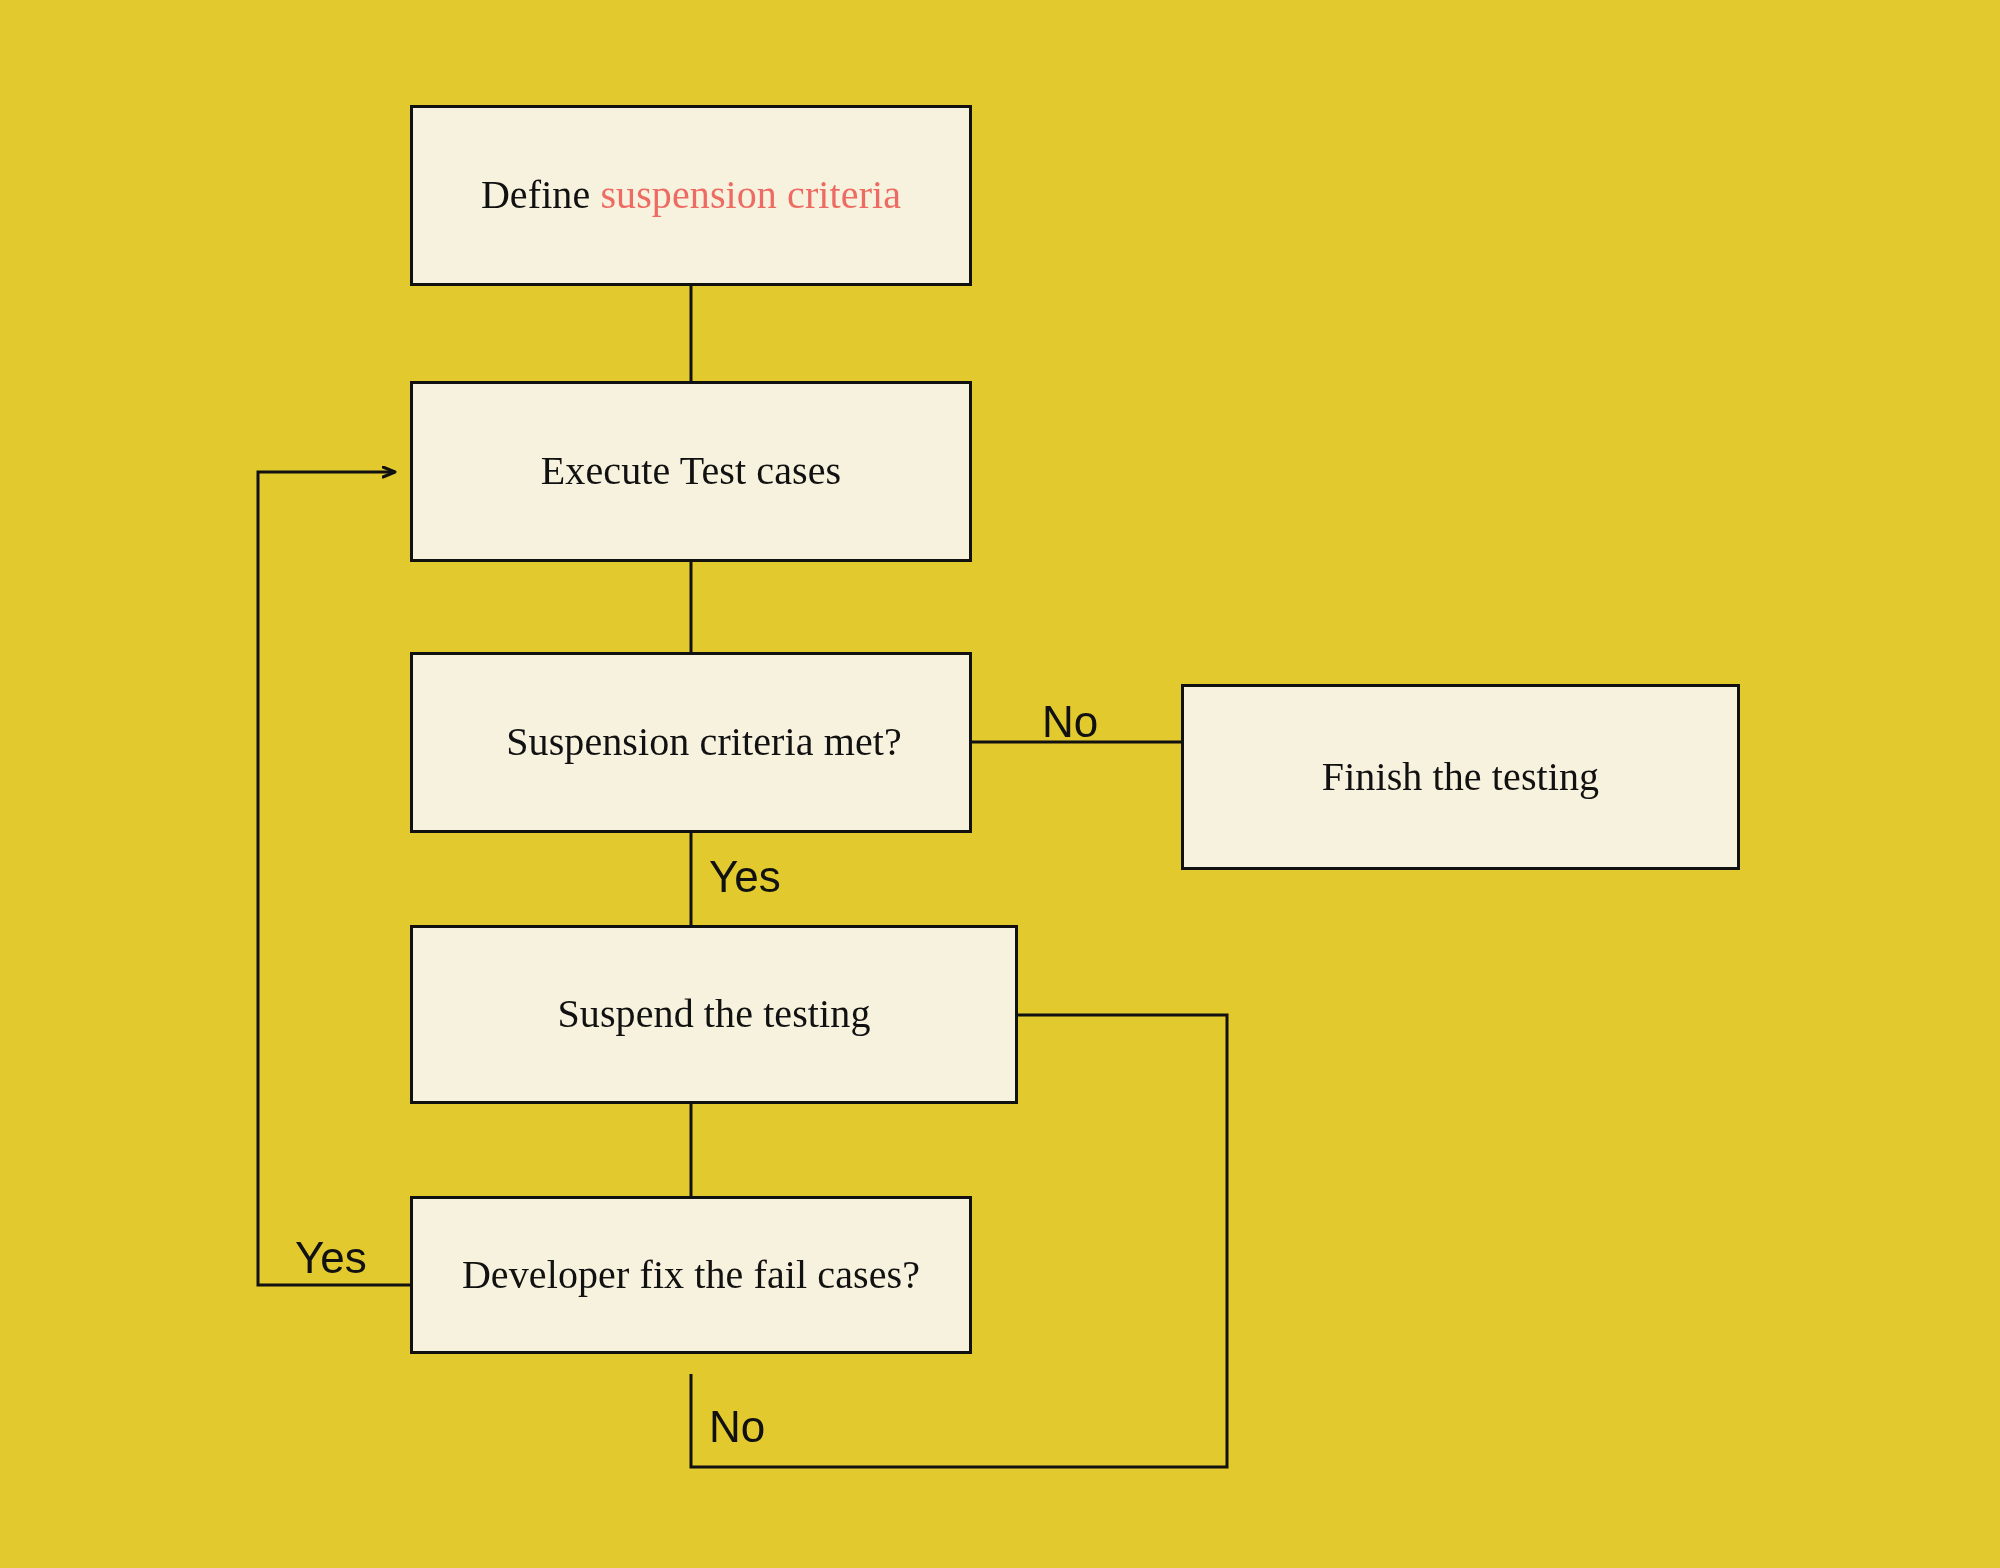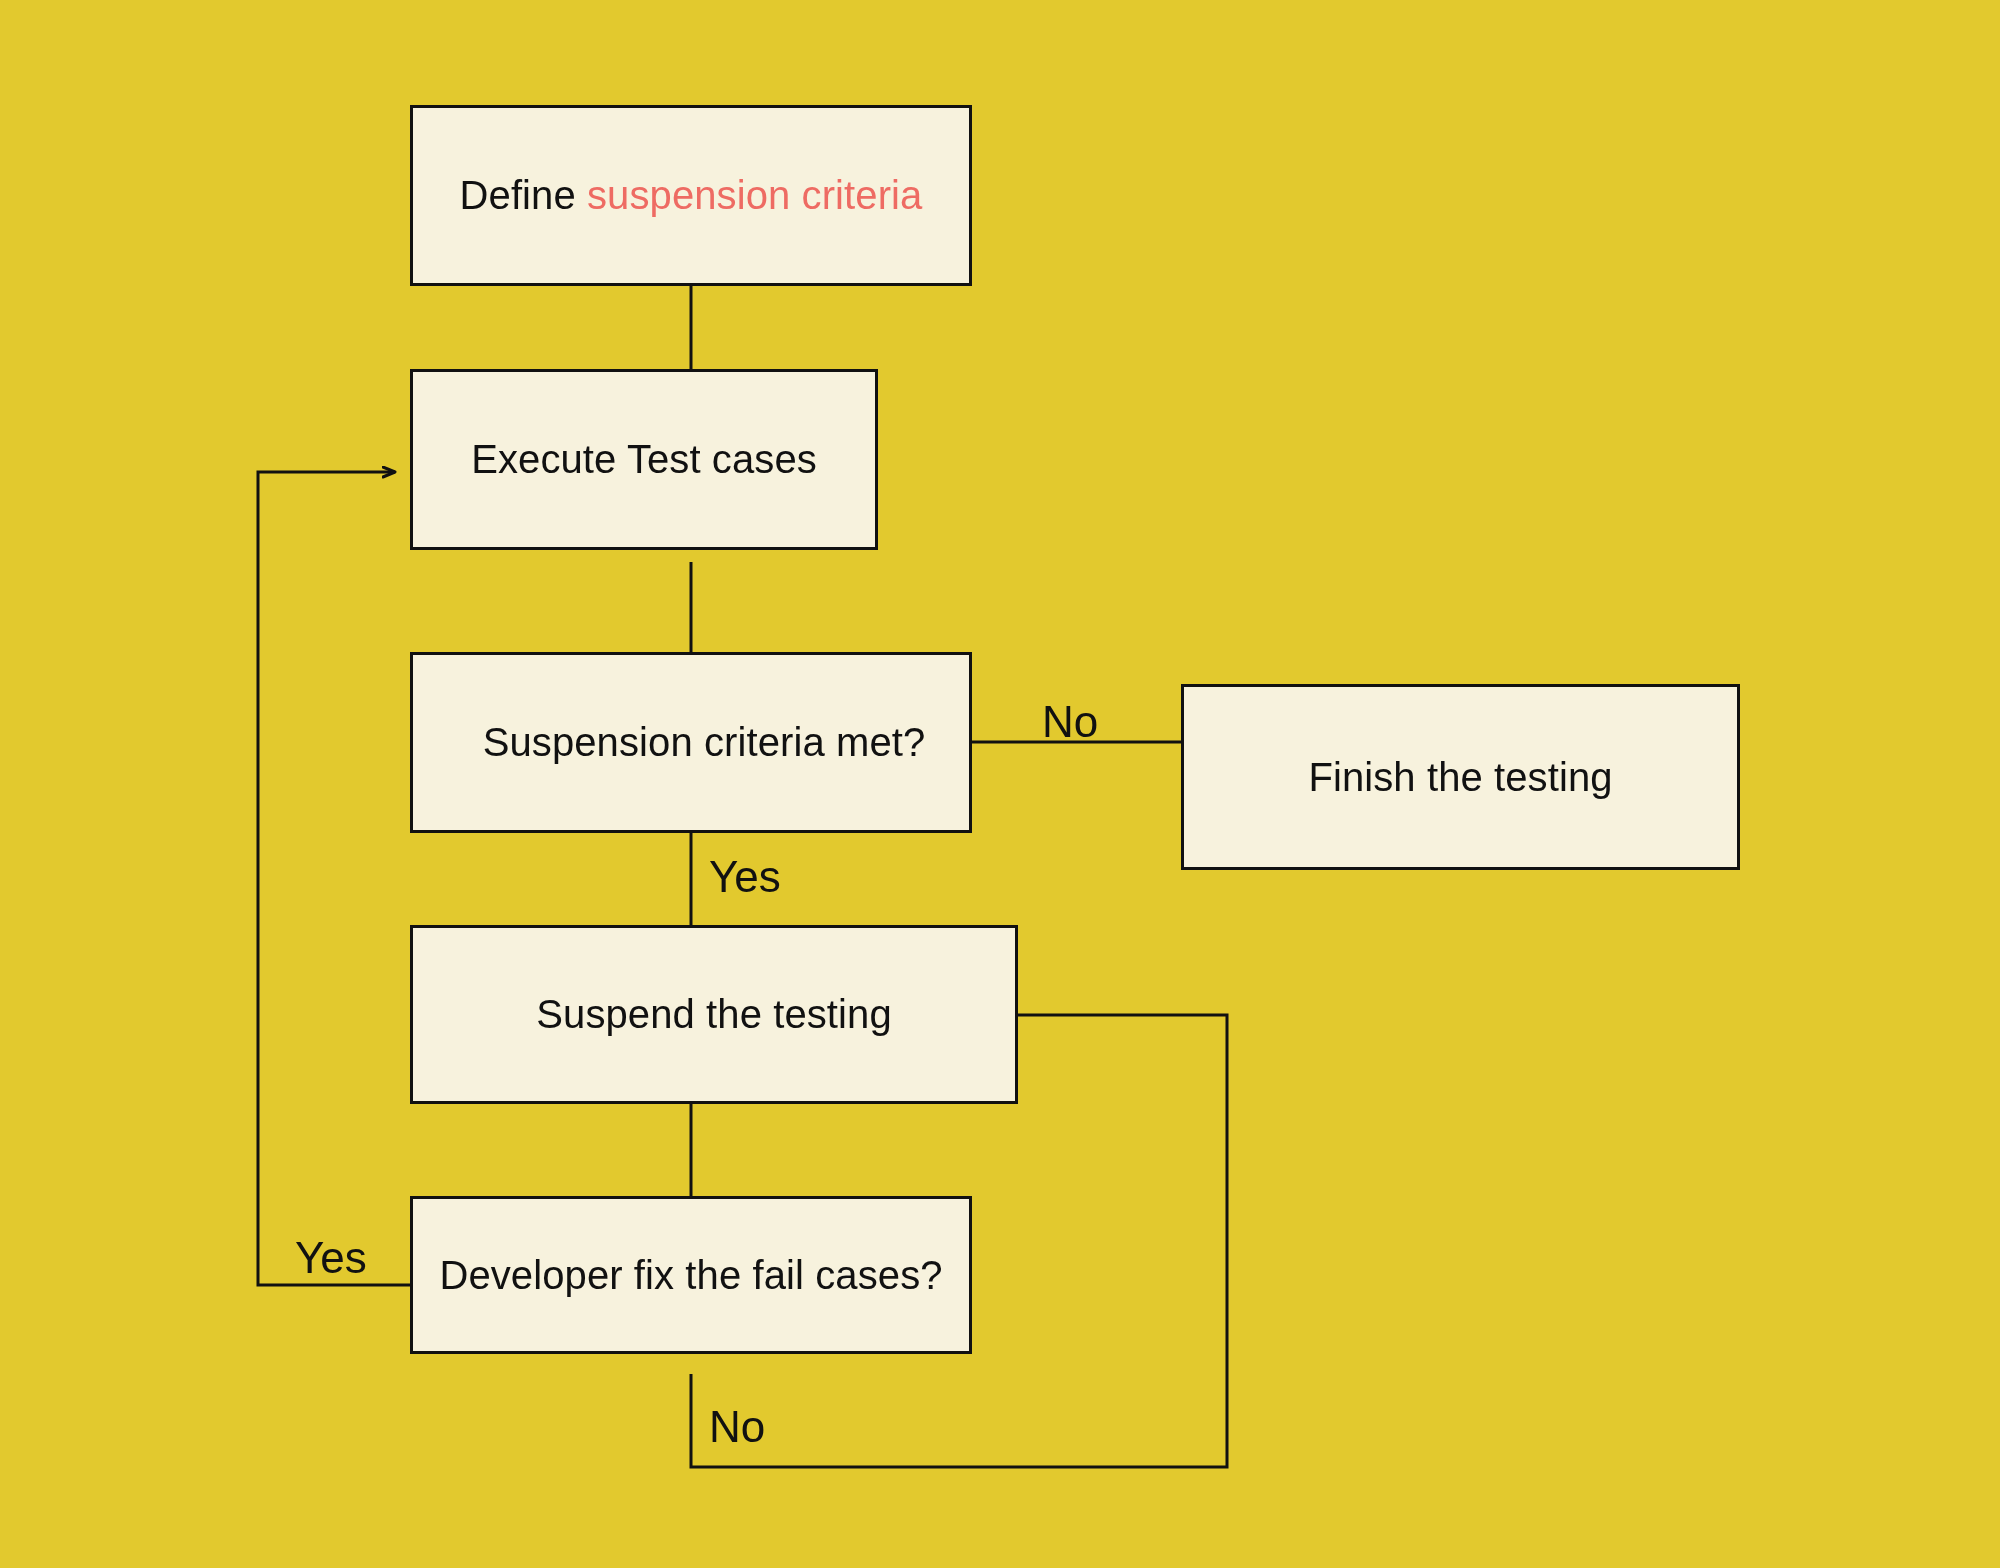--- a/index.html
+++ b/index.html
@@ -33,20 +33,21 @@
     border: 3px solid #111111;
     display: flex;
     align-items: center;
     justify-content: flex-end;
     text-align: center;
     color: #111111;
     font-size: 40px;
     line-height: 1.22;
     letter-spacing: 0.1px;
     padding: 6px 18px;
+    font-family: Liberation Serif, serif;
   }
   .node .txt {
     display: block;
     width: 100%;
   }
   .accent {
     color: #EE6B63;
   }
   .edge-label {
     position: absolute;
@@ -90,21 +91,21 @@
     <path d="M 410 1285 L 258 1285 L 258 472 L 395 472" fill="none" stroke="#111111" stroke-width="3" marker-end="url(#arrow-right)"></path>
 
      back to Suspend the testing --&gt;
     <path d="M 691 1374 L 691 1467 L 1227 1467 L 1227 1015 L 988 1015" fill="none" stroke="#111111" stroke-width="3" marker-end="url(#arrow-left)"></path>
   </svg>
 
   <div class="node" style="left:410px; top:105px; width:562px; height:181px;">
     <span class="txt"><span>Define </span><span class="accent">suspension criteria</span></span>
   </div>
 
-  <div class="node" style="left:410px; top:369px; width:468px; height:181px;">
+  <div class="node" style="left:410px; top:381px; width:562px; height:181px;">
     <span class="txt">Execute Test cases</span>
   </div>
 
   <div class="node" style="left:410px; top:652px; width:562px; height:181px;padding-left:44px;">
     <span class="txt">Suspension criteria met?</span>
   </div>
 
   <div class="node" style="left:1181px; top:684px; width:559px; height:186px;">
     <span class="txt">Finish the testing</span>
   </div>

